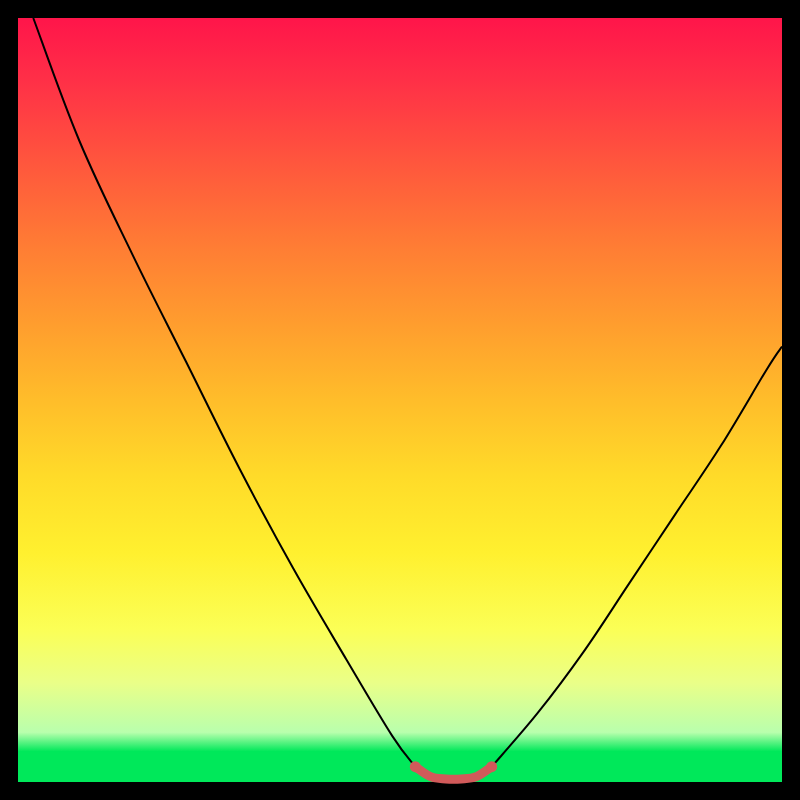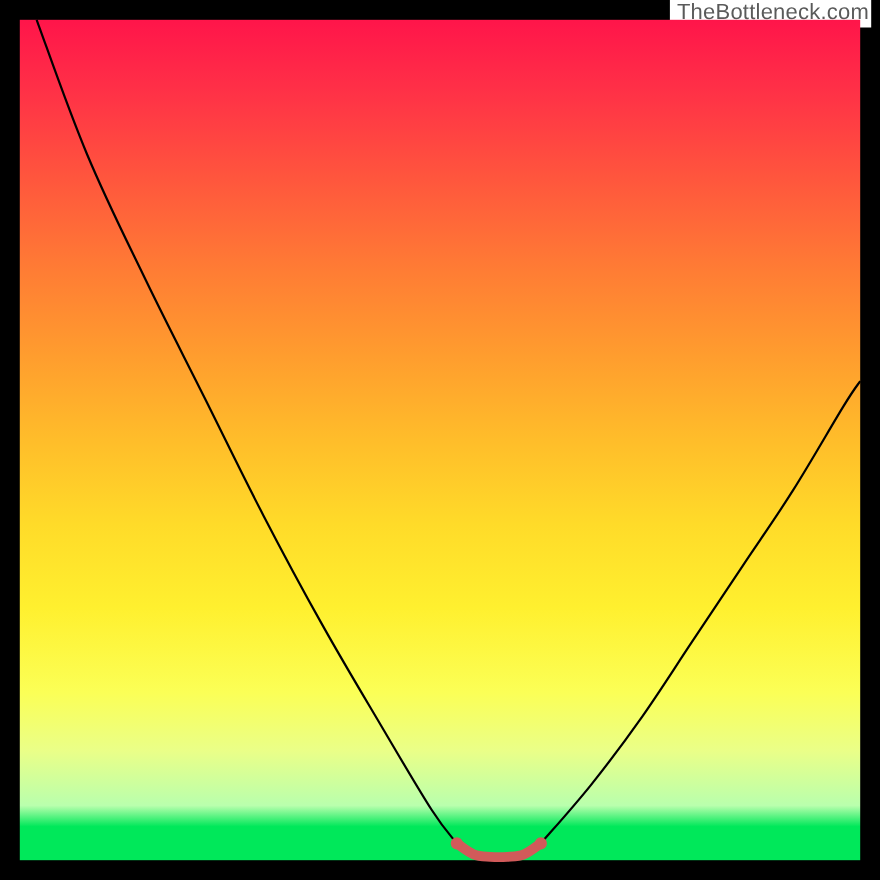--- a/index.html
+++ b/index.html
@@ -66,21 +66,20 @@
     stroke-linecap: round;
   }
   .optimal-cap {
     fill: #d15a5a;
   }
 </style>
 </head>
 <body>
 
 <div class="container">
-  <div class="attribution">TheBottleneck.com</div>
   <div class="plot-area">
     <svg class="curves" viewBox="0 0 764 764" preserveAspectRatio="none">
       <g>
         <path class="curve-line" d="M 15.280000000000001 0 C 23.531200000000002 22.0032, 43.2424 79.6088, 61.120000000000005 122.24000000000001 C 78.9976 164.87120000000002, 95.34719999999999 196.95920000000004, 114.6 236.84000000000003 C 133.8528 276.7208, 148.8272 305.29439999999994, 168.08 343.79999999999995 C 187.33280000000002 382.30559999999997, 202.3072 413.6296, 221.55999999999997 450.76 C 240.81279999999995 487.8904, 255.78719999999996 515.6999999999999, 275.03999999999996 550.0799999999999 C 294.29279999999994 584.4599999999999, 310.64239999999995 611.5056, 328.52 641.76 C 346.3976 672.0144, 361.9832 698.9072, 374.36 718.16 C 386.7368 737.4128, 393.1544 743.2192, 397.28000000000003 748.72"></path>
         <path class="curve-line" d="M 473.68 748.72 C 481.9312 739.0936, 503.01759999999996 715.868, 519.52 695.24 C 536.0224 674.612, 548.8576 657.4984, 565.36 634.12 C 581.8624 610.7416000000001, 594.6976000000001 590.1136, 611.2 565.36 C 627.7024 540.6064, 640.5376 521.3536, 657.04 496.6 C 673.5423999999999 471.8464, 686.3776 453.9688, 702.88 427.84 C 719.3824 401.71119999999996, 737.7184 369.31759999999997, 748.72 351.44 C 759.7216000000001 333.5624, 761.2496 332.64560000000006, 764 328.52000000000004"></path>
         <path class="optimal-line" d="M 397.28000000000003 748.72 C 400.03040000000004 750.5077600000001, 407.0592 756.45168, 412.56 758.652 C 418.06080000000003 760.8523200000001, 422.33920000000006 760.53144, 427.84000000000003 760.944 C 433.3408 761.35656, 437.6192 761.35656, 443.11999999999995 760.944 C 448.6207999999999 760.53144, 452.89919999999995 760.8523200000001, 458.4 758.652 C 463.9008 756.45168, 470.9296 750.5077600000001, 473.68 748.72"></path>
         <circle class="optimal-cap" r="5.5" cx="397.28000000000003" cy="748.72"></circle>
         <circle class="optimal-cap" r="5.5" cx="473.68" cy="748.72"></circle>
       </g>
     </svg>

